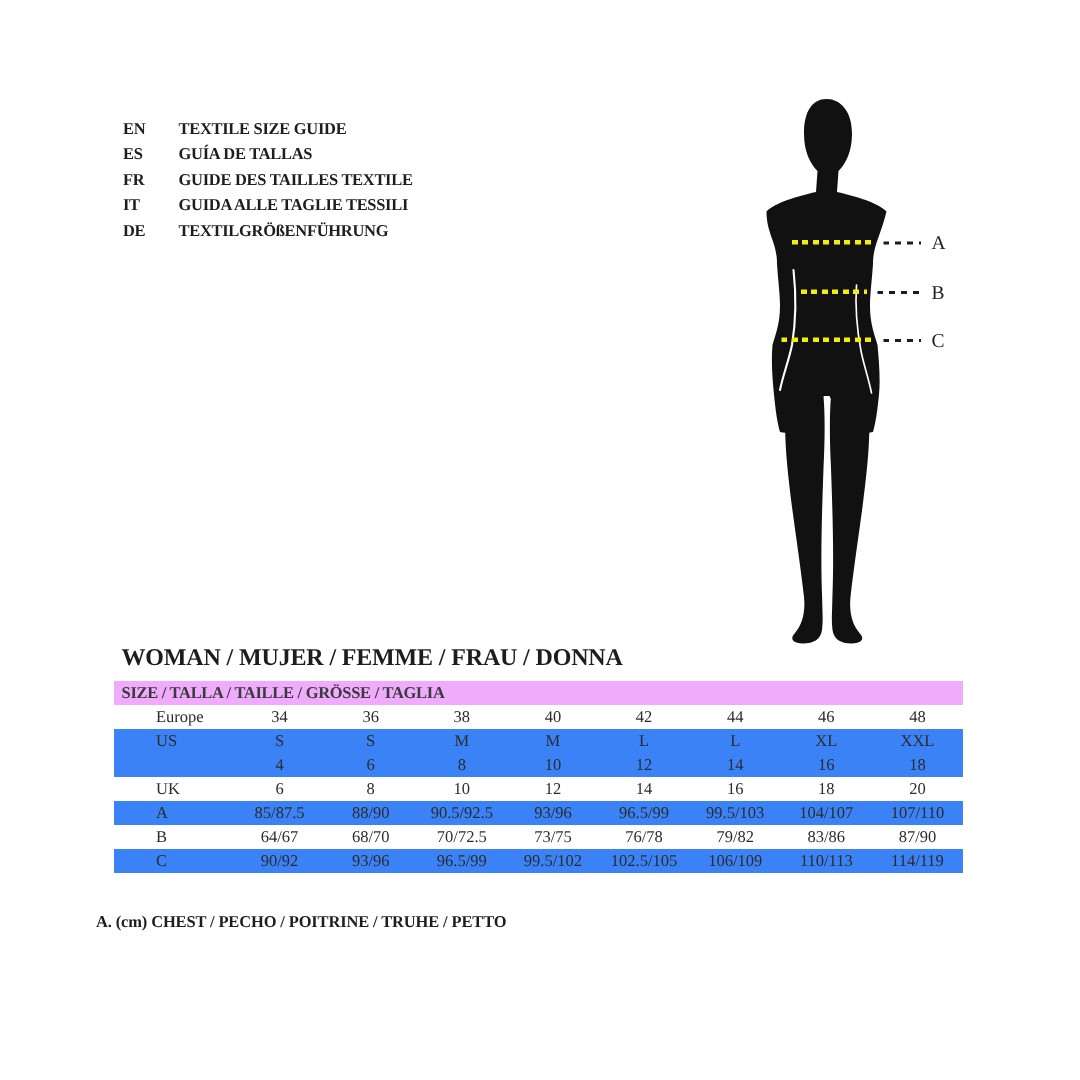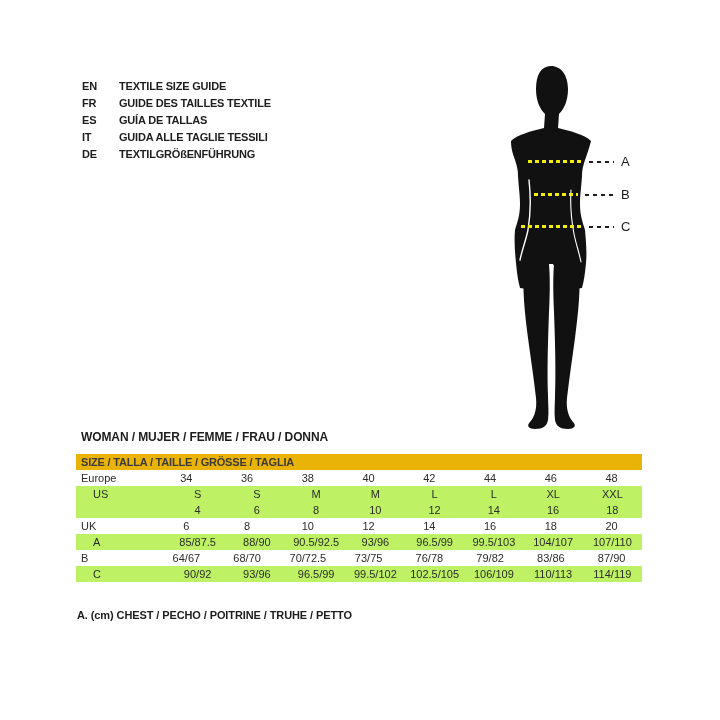--- a/index.html
+++ b/index.html
@@ -1,18 +1,18 @@
 <!DOCTYPE html>
 <html><head>
 <meta charset="utf-8">
 <style>
   html,body { margin:0; padding:0; background:#fff; }
   .canvas {
     position:relative; width:720px; height:720px; background:#ffffff;
-    font-family:Liberation Sans, sans-serif; color:#1d1d1d; overflow:hidden;
+    font-family:Liberation Serif, serif; color:#1d1d1d; overflow:hidden;
   }
 
   
   .lang-block { position:absolute; left:82px; top:77px; }
   .lang-row { display:flex; height:17.2px; align-items:center;
               font-size:11px; font-weight:bold; letter-spacing:-0.2px; }
   .lang-code { width:37px; }
 
   
   .figure-svg { position:absolute; left:440px; top:40px; }
@@ -28,54 +28,54 @@
   .l-a { left:621px; top:154px; }
   .y-b { left:534px; top:193px; width:44px; }
   .b-b { left:585px; top:194px; width:28px; }
   .l-b { left:621px; top:187px; }
   .y-c { left:521px; top:225px; width:62px; }
   .b-c { left:589px; top:226px; width:25px; }
   .l-c { left:621px; top:219px; }
 
   
   .woman-line { position:absolute; left:81px; top:430px;
-                font-size:12px; font-weight:bold; letter-spacing:-0.1px; }
+                font-size:16px; font-weight:bold; letter-spacing:-0.1px; }
 
   
   .size-table { position:absolute; left:76px; top:454px; width:566px; font-size:11px; }
-  .thead { height:16px; background:#eab308; display:flex; align-items:center;
+  .thead { height:16px; background:#f0abfc; display:flex; align-items:center;
            padding-left:5px; box-sizing:border-box; font-weight:bold;
            letter-spacing:-0.2px; color:#3b3b3b; }
   .trow { display:grid; grid-template-columns:80px repeat(8,1fr);
           height:16px; align-items:center; color:#2c2c2c; }
-  .trow.stripe { background:#bef264;padding-left:12px; }
-  .tlabel { padding-left:5px; }
+  .trow.stripe { background:#3b82f6; }
+  .tlabel { padding-left:5px;margin-left:23px; }
   .tcell { text-align:center; }
 
   
-  .legend-block { position:absolute; left:77px; top:607px; font-size:11px;
+  .legend-block { position:absolute; left:64px; top:607px; font-size:11px;
                   font-weight:bold; letter-spacing:-0.1px; line-height:16.4px; }
 </style>
 </head>
 <body>
 
 <div class="canvas">
 
   <div class="lang-block">
     <div class="lang-row">
       <span class="lang-code">EN</span>
       <span class="lang-label">TEXTILE SIZE GUIDE</span>
     </div>
     <div class="lang-row">
+      <span class="lang-code">ES</span>
+      <span class="lang-label">GUÍA DE TALLAS</span>
+    </div>
+    <div class="lang-row">
       <span class="lang-code">FR</span>
       <span class="lang-label">GUIDE DES TAILLES TEXTILE</span>
-    </div>
-    <div class="lang-row">
-      <span class="lang-code">ES</span>
-      <span class="lang-label">GUÍA DE TALLAS</span>
     </div>
     <div class="lang-row">
       <span class="lang-code">IT</span>
       <span class="lang-label">GUIDA ALLE TAGLIE TESSILI</span>
     </div>
     <div class="lang-row">
       <span class="lang-code">DE</span>
       <span class="lang-label">TEXTILGRÖßENFÜHRUNG</span>
     </div>
   </div>

